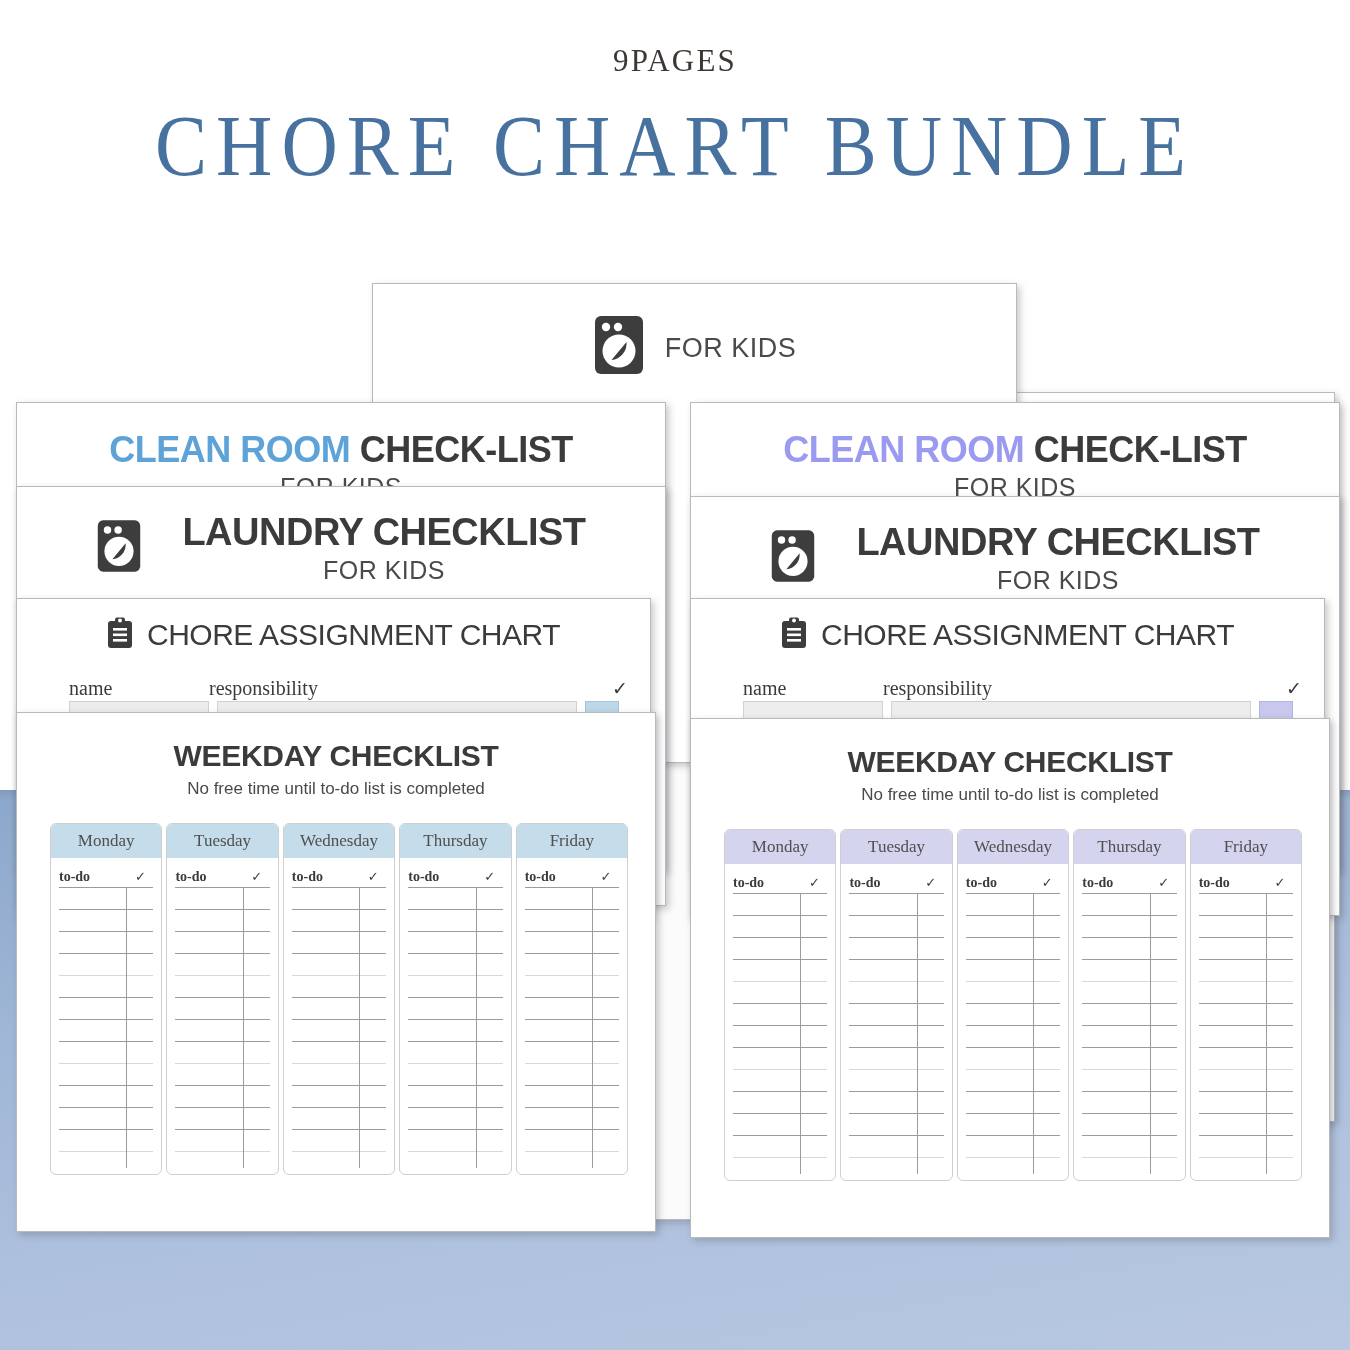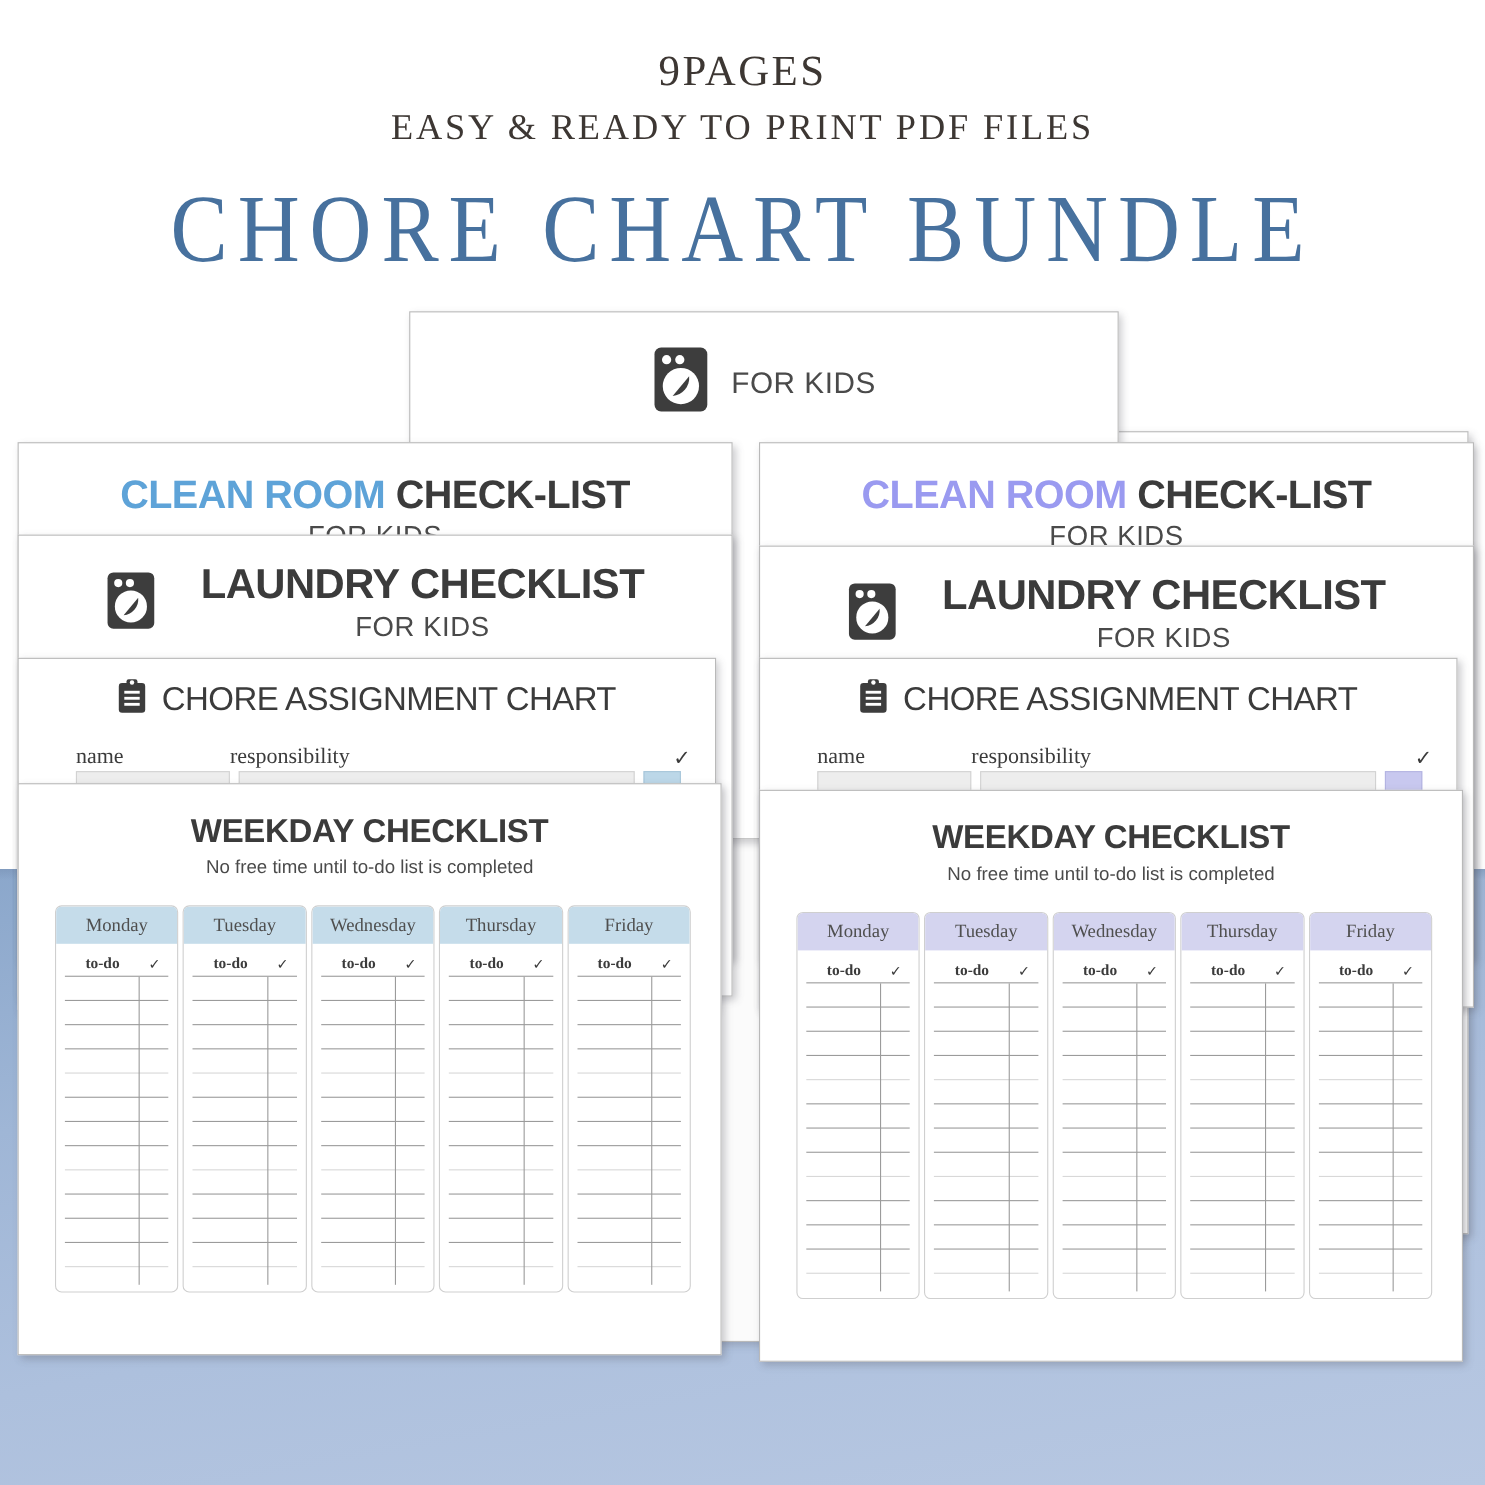--- a/index.html
+++ b/index.html
@@ -39,21 +39,21 @@
   .header {
     position: absolute;
     left: 0; top: 0;
     width: 1350px;
     text-align: center;
     padding-top: 42px;
     z-index: 40;
   }
   .hdr-pages {
     font-family: "Liberation Serif", serif;
-    font-size: 39px;
+    font-size: 31px;
     letter-spacing: 2.2px;
     color: #3d3733;
     line-height: 1.2;
   }
   .hdr-sub {
     font-family: "Liberation Serif", serif;
     font-size: 33px;
     letter-spacing: 2.6px;
     color: #3d3733;
     line-height: 1.45;
@@ -181,42 +181,41 @@
   .wk-head-blue { background: #c5dcea; }
   .wk-head-purple { background: #d4d4ef; }
 
   .wk-body { flex: 1; position: relative; }
   .wk-todo-row {
     display: flex;
     font-family: "Liberation Serif", serif;
     font-weight: bold;
     color: #3b3b3b;
   }
-  .wk-todo-label { flex: 1; text-align: center; }
+  .wk-todo-label { flex: 1; }
   .wk-chk-label { text-align: center; color:#3b3b3b; font-weight:normal;}
   .wk-rows { position: relative; }
   .wk-line {
     border-bottom: 1px solid #9b9b9b;
   }
   .wk-line.faint { border-bottom: 1px solid #d8d8d8; }
   .wk-vline {
     position: absolute;
     top: 0; bottom: 0;
     border-left: 1px solid #9b9b9b;
   }
 </style>
 </head>
 <body>
 
 <div class="bg-top"></div>
 <div class="bg-bottom"></div>
 
 <div class="header">
   <div class="hdr-pages">9PAGES</div>
-  <div class="hdr-sub">EASY &amp; READY TO PRINT PDF FILES</div>
   <div class="hdr-title">CHORE CHART BUNDLE</div>
 </div>
 
 <div class="sliver-page" style="left:600px; top:300px; width:110px; height:920px; z-index:1;">
   <div class="sliver-inner">
     <div class="sv-head" style="position:absolute; left:0; top:146px;">marks</div>
 
     <div class="sv-head" style="position:absolute; left:0; top:300px;">Silk /</div>
 
   </div>

